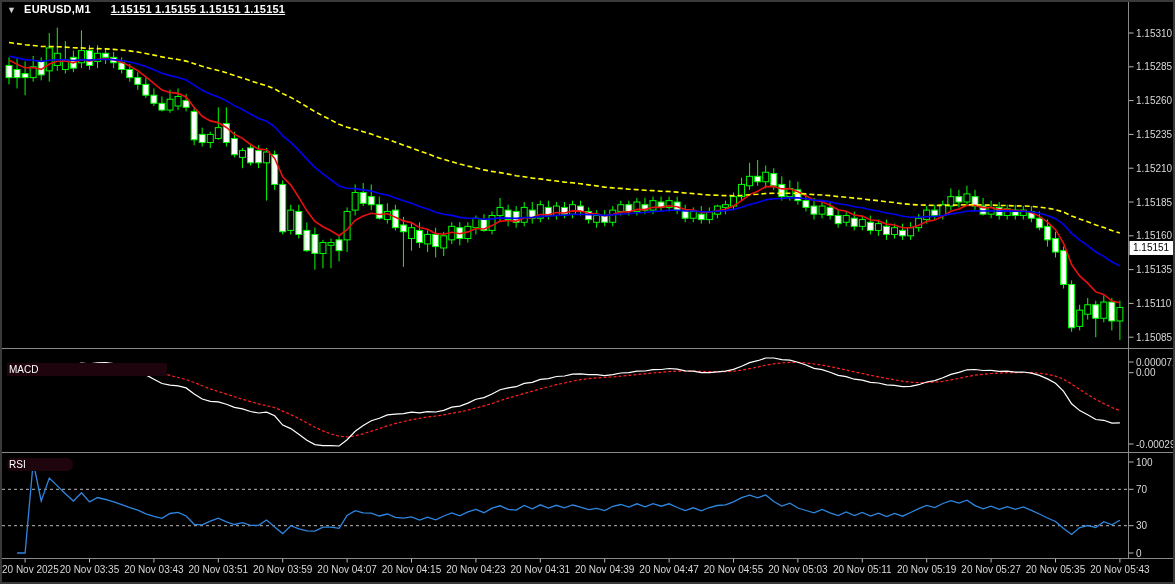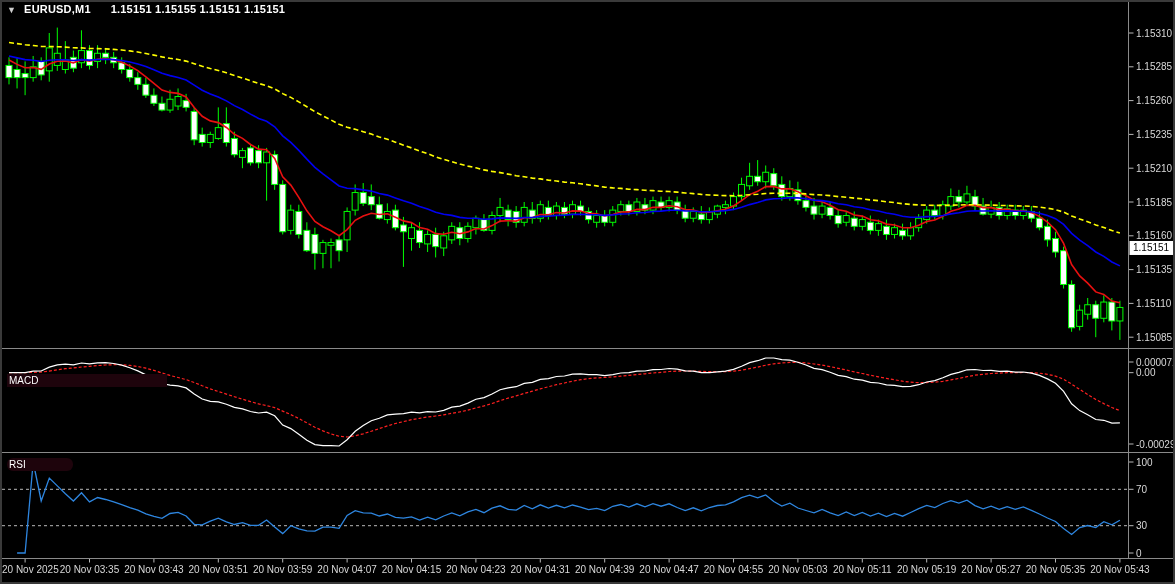--- a/index.html
+++ b/index.html
@@ -1,24 +1,24 @@
 <!DOCTYPE html>
 <html><head>
 <meta charset="utf-8">
 <style>
   html,body{margin:0;padding:0;background:#222;}
   .window{position:relative;width:1175px;height:584px;background:#000;overflow:hidden;
           font-family:"Liberation Sans",sans-serif;}
   .titlebar{position:absolute;left:7px;top:3px;color:#fff;font-size:11px;font-weight:bold;
             letter-spacing:0.2px;white-space:nowrap;z-index:5;}
   .titlebar .marker{color:#cfcfcf;font-size:9px;margin-right:8px;}
-  .titlebar .ohlc{margin-left:20px;}
+  .titlebar .ohlc{margin-left:20px;text-decoration:underline;}
   .ind-label{position:absolute;color:#fff;font-size:10px;line-height:13px;height:13px;
              padding-left:2px;background:#1e040c;z-index:5;}
-  #macd-label{left:7px;top:374px;width:158px;}
+  #macd-label{left:7px;top:363px;width:158px;}
   #rsi-label{left:7px;top:458px;width:64px;border-radius:6px;}
   svg{position:absolute;left:0;top:0;}
   text{font-family:"Liberation Sans",sans-serif;}
 </style>
 </head>
 <body>
 
 <div class="window">
 
   <div class="titlebar">

